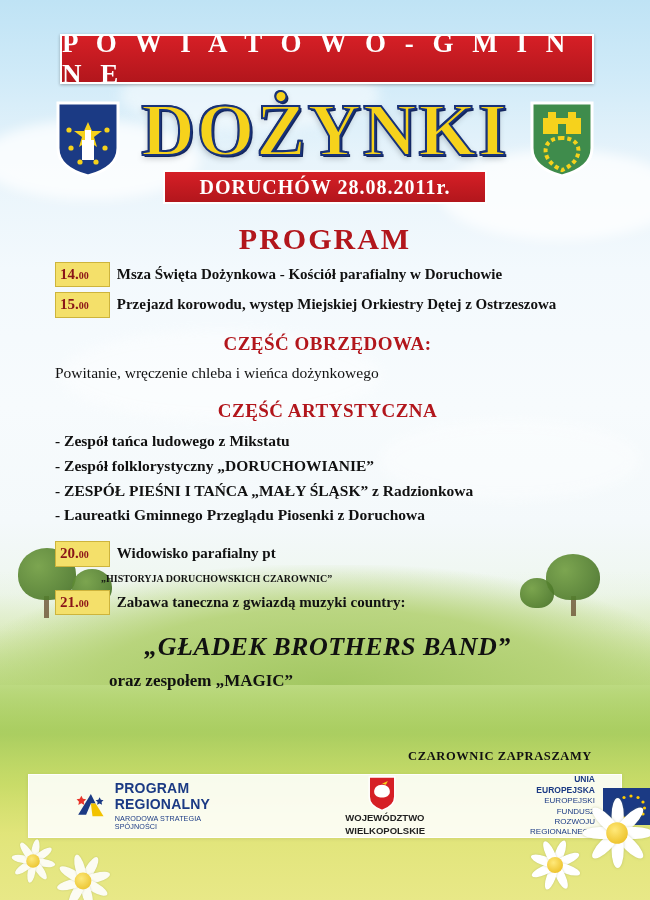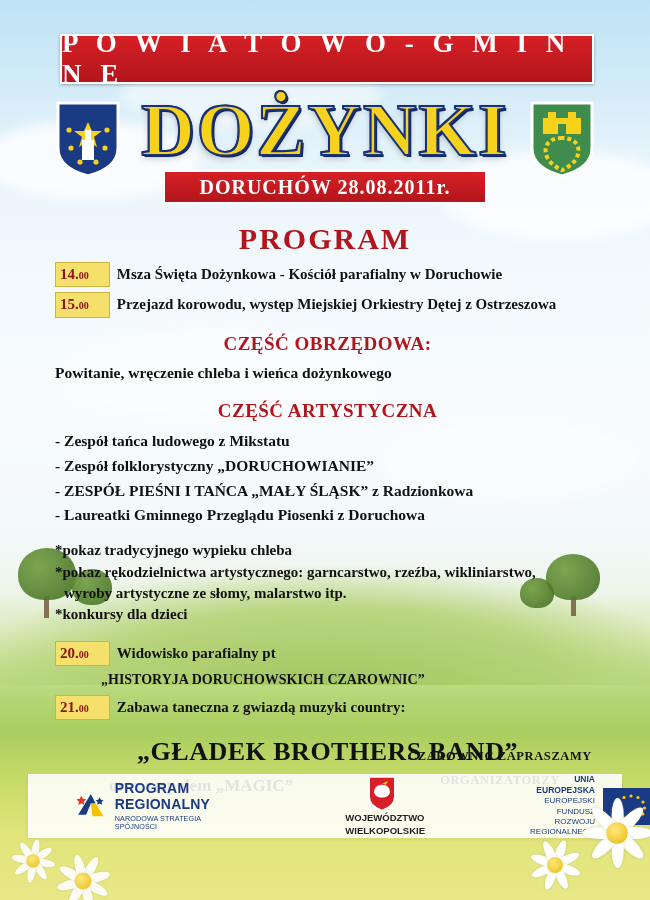--- a/index.html
+++ b/index.html
@@ -230,50 +230,51 @@
   }
   .section-head {
     text-align: center;
     font-weight: bold;
     color: #b2161c;
     font-size: 19px;
     margin: 13px 0 7px 0;
     letter-spacing: .5px;
   }
   .plain {
-    font-weight: bold;
+    font-weight: normal;
     font-size: 15.5px;
     margin-bottom: 14px;
   }
   .bullet {
     font-weight: bold;
     font-size: 15.5px;
     margin-bottom: 4px;
   }
   .star-block {
     margin-top: 14px;
     font-weight: bold;
     font-size: 15px;
     line-height: 1.42;
   }
   .star-block .indent { padding-left: 9px; display: block; }
   .evening { margin-top: 15px; }
   .evening .sub {
     font-weight: bold;
-    font-size: 14px;
+    font-size: 10px;
     padding-left: 46px;
     margin-bottom: 5px;
   }
   .band {
     text-align: center;
     font-weight: bold;
     font-size: 26px;
     margin: 14px 0 6px 0;
     color: #111;
     letter-spacing: .5px;
+    font-style: italic;
   }
   .magic {
     padding-left: 54px;
     font-weight: bold;
     font-size: 17px;
   }
   .invite {
     position: absolute;
     right: 58px;
     top: 745px;
@@ -420,47 +421,40 @@
 
     <div class="section-head">CZĘŚĆ OBRZĘDOWA:</div>
     <div class="plain">Powitanie, wręczenie chleba i wieńca dożynkowego</div>
 
     <div class="section-head">CZĘŚĆ  ARTYSTYCZNA</div>
     <div class="bullet">- Zespół tańca ludowego z Mikstatu</div>
     <div class="bullet">- Zespół folklorystyczny  „DORUCHOWIANIE”</div>
     <div class="bullet">- ZESPÓŁ PIEŚNI I TAŃCA „MAŁY ŚLĄSK” z Radzionkowa</div>
     <div class="bullet">- Laureatki Gminnego Przeglądu Piosenki z Doruchowa</div>
 
-    <div class="star-block">
-      <div>*pokaz tradycyjnego wypieku chleba</div>
-      <div>*pokaz rękodzielnictwa artystycznego: garncarstwo, rzeźba, wikliniarstwo,</div>
-      <span class="indent">wyroby artystyczne ze słomy, malarstwo itp.</span>
-      <div>*konkursy dla dzieci</div>
-    </div>
 
     <div class="evening">
       <div class="timed-row">
         <span class="time-badge"><span>20.</span><span class="mins">00</span></span>
         <span class="txt">Widowisko parafialny pt</span>
       </div>
       <div class="sub">„HISTORYJA DORUCHOWSKICH CZAROWNIC”</div>
 
       <div class="timed-row">
         <span class="time-badge"><span>21.</span><span class="mins">00</span></span>
         <span class="txt">Zabawa taneczna z gwiazdą muzyki country:</span>
       </div>
     </div>
 
     <div class="band">„GŁADEK BROTHERS BAND”</div>
     <div class="magic">oraz zespołem  „MAGIC”</div>
   </div>
 
   <div class="invite">
     <div>CZAROWNIC ZAPRASZAMY</div>
-    <div>ORGANIZATORZY</div>
   </div>
 
   <div class="footer">
 
     <div class="logo-cell lc1">
       <svg width="40" height="38" viewBox="0 0 40 38" xmlns="http://www.w3.org/2000/svg">
         <path d="M4 30 L20 4 L26 16 L20 16 L14 30 Z" fill="#1b3a84"></path>
         <path d="M20 16 L26 16 L36 32 L22 32 Z" fill="#f2c200"></path>
         <path d="M8 6 l2 4 4 .5 -3 3 .8 4.2 -3.8-2.1 -3.8 2.1 .8-4.2 -3-3 4-.5z" fill="#e8352a"></path>
         <path d="M31 8 l1.6 3.2 3.4.4 -2.5 2.4 .6 3.4 -3.1-1.7 -3.1 1.7 .6-3.4 -2.5-2.4 3.4-.4z" fill="#1b3a84"></path>

